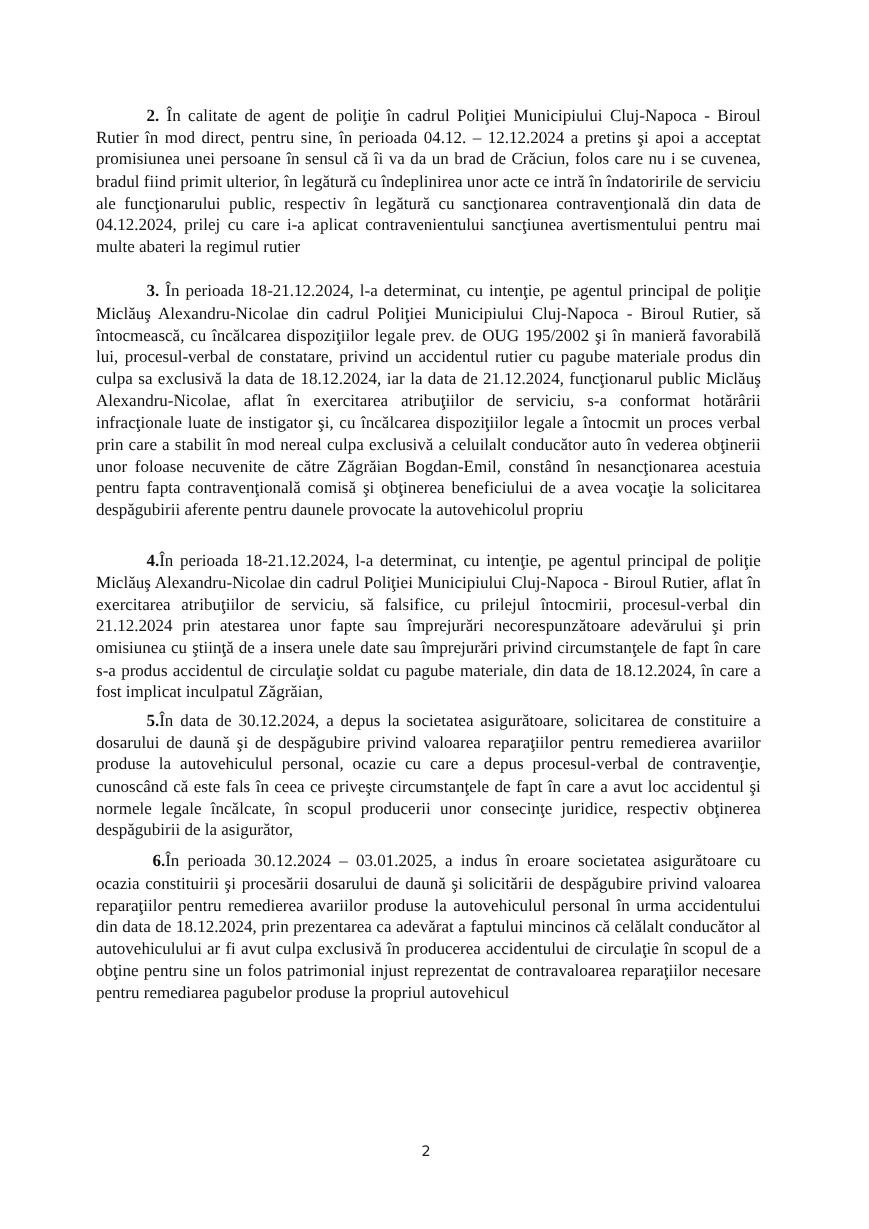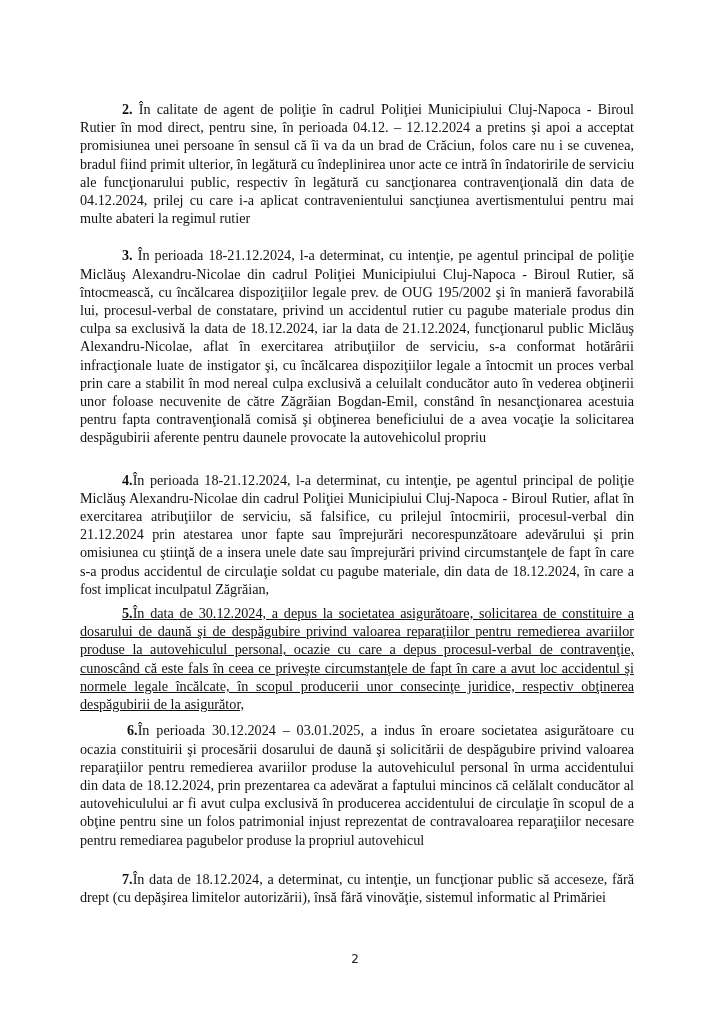--- a/index.html
+++ b/index.html
@@ -18,39 +18,39 @@
       position: absolute;
       left: 0;
       top: 0;
       width: 724px;
       height: 1024px;
       background: #ffffff;
     }
     .content {
       position: absolute;
       left: 80px;
-      top: 100px;
+      top: 88px;
       width: 554px;
       font-family: "Liberation Serif", serif;
       font-size: 14.2px;
       line-height: 18.2px;
     }
     .para {
       margin: 0;
       text-align: justify;
       text-indent: 42px;
     }
     .para .num {
       font-weight: bold;
     }
     .p2 { margin-bottom: 19px; }
     .p3 { margin-bottom: 24px; }
     .p4 { margin-bottom: 6px; }
-    .p5 { margin-bottom: 8px; text-decoration: underline; }
-    .p6 { margin-bottom: 21px; text-indent: 47px; }
+    .p5 { margin-bottom: 8px; }
+    .p6 { margin-bottom: 9px; text-indent: 47px; }
     .p7 { margin-bottom: 0; }
     .page-number {
       position: absolute;
       left: 349px;
       top: 952px;
       width: 12px;
       text-align: center;
       font-family: "DejaVu Sans", sans-serif;
       font-size: 12px;
       color: #222222;
@@ -65,18 +65,17 @@
     <p class="para p2"><span class="num">2.</span><span> În calitate de agent de poliţie în cadrul Poliţiei Municipiului Cluj-Napoca - Biroul Rutier  în mod direct, pentru sine, în perioada 04.12. – 12.12.2024 a pretins şi apoi a acceptat promisiunea unei persoane în sensul că îi va da un brad de Crăciun, folos care nu i se cuvenea, bradul fiind primit ulterior, în legătură cu îndeplinirea unor acte ce intră în îndatoririle de serviciu ale funcţionarului public, respectiv în legătură cu sancţionarea contravenţională din data de 04.12.2024, prilej cu care i-a aplicat contravenientului sancţiunea avertismentului pentru mai multe abateri la regimul rutier</span></p>
 
     <p class="para p3"><span class="num">3.</span><span> În perioada 18-21.12.2024, l-a determinat, cu intenţie, pe agentul principal de poliţie Miclăuş Alexandru-Nicolae din cadrul Poliţiei Municipiului Cluj-Napoca - Biroul Rutier, să întocmească, cu încălcarea dispoziţiilor legale prev. de OUG 195/2002 şi în manieră favorabilă lui, procesul-verbal de constatare, privind un accidentul rutier cu pagube materiale produs din culpa sa exclusivă la data de 18.12.2024, iar la data de 21.12.2024, funcţionarul public Miclăuş Alexandru-Nicolae, aflat în exercitarea atribuţiilor de serviciu, s-a conformat hotărârii infracţionale luate de instigator şi, cu încălcarea dispoziţiilor legale a întocmit un proces verbal prin care a stabilit în mod nereal culpa exclusivă a celuilalt conducător auto în vederea obţinerii unor foloase necuvenite de către Zăgrăian Bogdan-Emil, constând în nesancţionarea acestuia pentru fapta contravenţională comisă şi obţinerea beneficiului de a avea vocaţie la solicitarea despăgubirii aferente pentru daunele provocate la autovehicolul propriu</span></p>
 
     <p class="para p4"><span class="num">4.</span><span>În perioada 18-21.12.2024, l-a determinat, cu intenţie, pe agentul principal de poliţie Miclăuş Alexandru-Nicolae din cadrul Poliţiei Municipiului Cluj-Napoca - Biroul Rutier, aflat în exercitarea atribuţiilor de serviciu, să falsifice, cu prilejul întocmirii, procesul-verbal din 21.12.2024 prin atestarea unor fapte sau împrejurări necorespunzătoare adevărului şi prin omisiunea cu ştiinţă de a insera unele date sau împrejurări privind circumstanţele de fapt în care s-a produs accidentul de circulaţie soldat cu pagube materiale, din data de 18.12.2024, în care a fost implicat inculpatul Zăgrăian,</span></p>
 
     <p class="para p5"><span class="num">5.</span><span>În data de 30.12.2024, a depus la societatea asigurătoare, solicitarea de constituire a dosarului de daună şi de despăgubire privind valoarea reparaţiilor pentru remedierea avariilor produse la autovehiculul personal, ocazie cu care a depus procesul-verbal de contravenţie, cunoscând că este fals în ceea ce priveşte circumstanţele de fapt în care a avut loc accidentul şi normele legale încălcate, în scopul producerii unor consecinţe juridice, respectiv obţinerea despăgubirii de la asigurător,</span></p>
 
     <p class="para p6"><span class="num">6.</span><span>În perioada 30.12.2024 – 03.01.2025, a indus în eroare societatea asigurătoare cu ocazia constituirii şi procesării dosarului de daună şi solicitării de despăgubire privind valoarea reparaţiilor pentru remedierea avariilor produse la autovehiculul personal în urma accidentului din data de 18.12.2024, prin prezentarea ca adevărat a faptului mincinos că celălalt conducător al autovehiculului ar fi avut culpa exclusivă în producerea accidentului de circulaţie în scopul de a obţine pentru sine un folos patrimonial injust reprezentat de contravaloarea reparaţiilor necesare pentru remediarea pagubelor produse la propriul autovehicul</span></p>
 
-    <p class="para p7"><span class="num">7.</span><span>În data de 18.12.2024, a determinat, cu intenţie, un funcţionar public să acceseze, fără drept (cu depăşirea limitelor autorizării), însă fără vinovăţie, sistemul informatic al Primăriei</span></p>
 
   </div>
 
   <div class="page-number">2</div>
 </div>
 
 </body></html>

